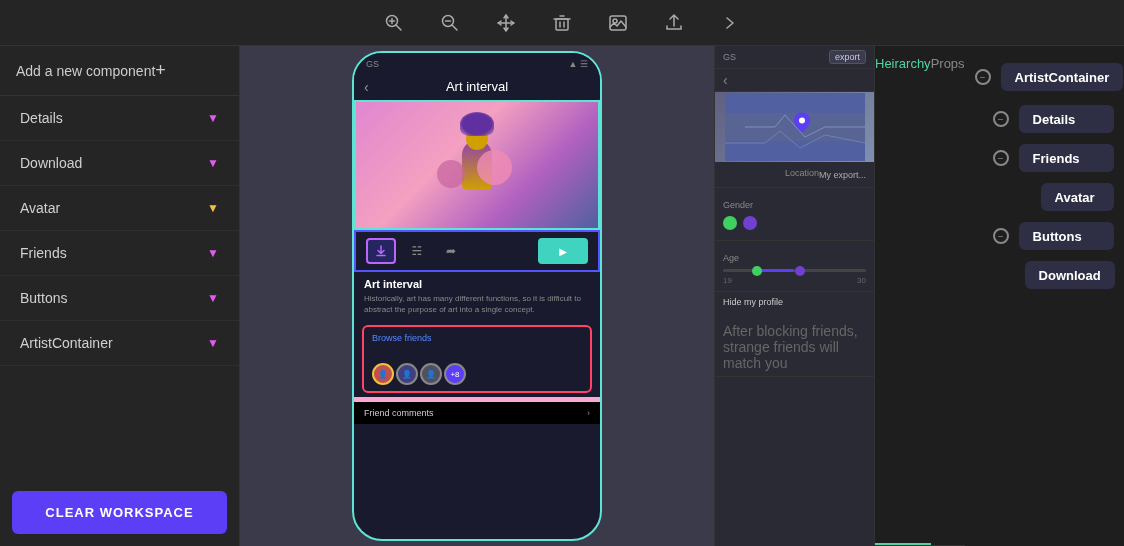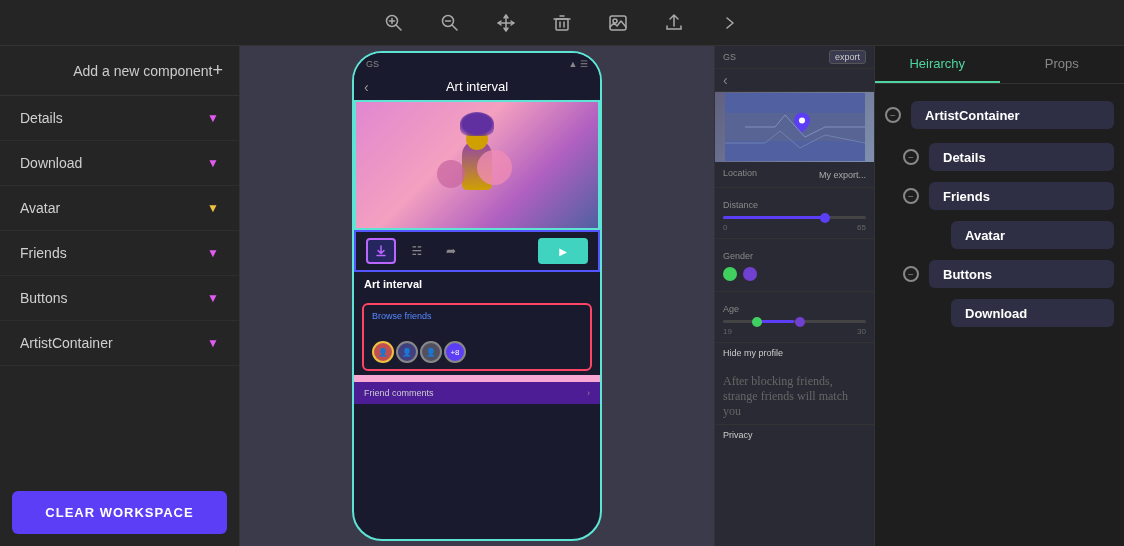--- a/index.html
+++ b/index.html
@@ -48,21 +48,21 @@
       width: 240px;
       background: #252525;
       border-right: 1px solid #333;
       display: flex;
       flex-direction: column;
       flex-shrink: 0;
     }
     .sidebar-header {
       display: flex;
       align-items: center;
-      justify-content: flex-end;
+      justify-content: flex-start;
       padding: 14px 16px;
       border-bottom: 1px solid #333;
     }
     .sidebar-header-text {
       font-size: 14px;
       color: #ccc;
     }
     .sidebar-header-plus {
       font-size: 18px;
       color: #ccc;
@@ -261,22 +261,22 @@
     .avatar-circle:nth-child(1) { background: #c04040; border-color: #f0c040; }
     .avatar-circle:nth-child(2) { background: #404080; border: 2px solid #888; }
     .avatar-circle:nth-child(3) { background: #404040; border: 2px solid #888; }
     .avatar-circle:nth-child(4) { background: #5b3ef5; border: 2px solid #888; font-size: 7px; }
 
     .phone-comments-row {
       display: flex;
       align-items: center;
       justify-content: space-between;
       padding: 6px 10px;
-      border-top: 7px solid #f9a8d4;
-      background: #4c1d95;
+      border-top: 5px solid #f9a8d4;
+      background: #000000;
     }
     .phone-comments-text {
       font-size: 9px;
       color: #ccc;
     }
     .phone-comments-arrow {
       font-size: 9px;
       color: #888;
     }
 
@@ -372,39 +372,38 @@
     .toggle-row {
       padding: 5px 8px;
       border-bottom: 1px solid #333;
     }
     .toggle-label {
       font-size: 9px;
       color: #ccc;
       margin-bottom: 16px;
     }
     .toggle-sublabel {
-      font-size: 12px;
+      font-size: 14px;
       color: #666;
-      font-family: Liberation Serif, serif;
     }
     .privacy-row {
       padding: 5px 8px;
     }
     .privacy-label {
       font-size: 9px;
       color: #ccc;
     }
 
     
     .hierarchy-panel {
       width: 250px;
       background: #1e1e1e;
       border-left: 1px solid #333;
       display: flex;
-      flex-direction: column;
+      flex-direction: row;
       flex-shrink: 0;
     }
     .hierarchy-tabs {
       display: flex;
       border-bottom: 1px solid #333;
     }
     .hierarchy-tab {
       flex: 1;
       text-align: center;
       padding: 10px 0;
@@ -567,20 +566,21 @@
           </svg>
         </div>
         <div class="action-btn-small">☵</div>
         <div class="action-btn-small">➦</div>
         <div class="action-btn-spacer"></div>
         <div class="action-btn-play">▶</div>
       </div>
 
       <div class="phone-art-section">
         <div class="phone-art-title">Art interval</div>
+        <div class="phone-art-desc">Historically, art has many different functions, so it is difficult to abstract the purpose of art into a single concept.</div>
       </div>
 
       <div class="phone-friends-section">
         <div class="phone-friends-title">Browse friends</div>
         <div class="phone-avatars">
           <div class="avatar-circle" style="background:#c05050;">👤</div>
           <div class="avatar-circle" style="background:#404080;">👤</div>
           <div class="avatar-circle" style="background:#505060;">👤</div>
           <div class="avatar-circle" style="background:#5b3ef5; border:2px solid #888; font-size:8px; color:#fff;">
             <span>+8</span>
@@ -613,37 +613,26 @@
       </svg>
       <div style="position:absolute; top:50%; left:55%; transform:translate(-50%,-60%);">
         <svg width="16" height="20" viewBox="0 0 16 20">
           <path d="M8 0 C3.6 0 0 3.6 0 8 C0 13 8 20 8 20 C8 20 16 13 16 8 C16 3.6 12.4 0 8 0Z" fill="#5b3ef5"></path>
           <circle cx="8" cy="8" r="3" fill="white"></circle>
         </svg>
       </div>
     </div>
 
     <div class="filter-row">
-      <div style="display:flex; justify-content:space-between; align-items:center;">
+      <div style="display:flex; justify-content:flex-end; align-items:center;">
         <span class="filter-label">Location</span>
         <span class="filter-value">My export...</span>
       </div>
     </div>
 
-    <div class="filter-row">
-      <span class="filter-label">Distance</span>
-      <div class="slider-track">
-        <div class="slider-fill"></div>
-        <div class="slider-thumb"></div>
-      </div>
-      <div class="slider-nums">
-        <span>0</span>
-        <span>65</span>
-      </div>
-    </div>
 
     <div class="filter-row">
       <span class="filter-label">Gender</span>
       <div class="gender-row">
         <div class="gender-dot green"></div>
         <div class="gender-dot purple"></div>
       </div>
     </div>
 
     <div class="filter-row">
@@ -657,23 +646,20 @@
         <span>19</span>
         <span>30</span>
       </div>
     </div>
 
     <div class="toggle-row">
       <div class="toggle-label">Hide my profile</div>
       <div class="toggle-sublabel">After blocking friends, strange friends will match you</div>
     </div>
 
-    <div class="privacy-row">
-      <div class="privacy-label">Privacy</div>
-    </div>
   </div>
 
   <div class="hierarchy-panel">
     <div class="hierarchy-tabs">
       <div class="hierarchy-tab active">Heirarchy</div>
       <div class="hierarchy-tab">Props</div>
     </div>
     <div class="hierarchy-content">
 
       <div style="display:flex; align-items:center; padding: 7px 10px; margin: 2px 0;">

